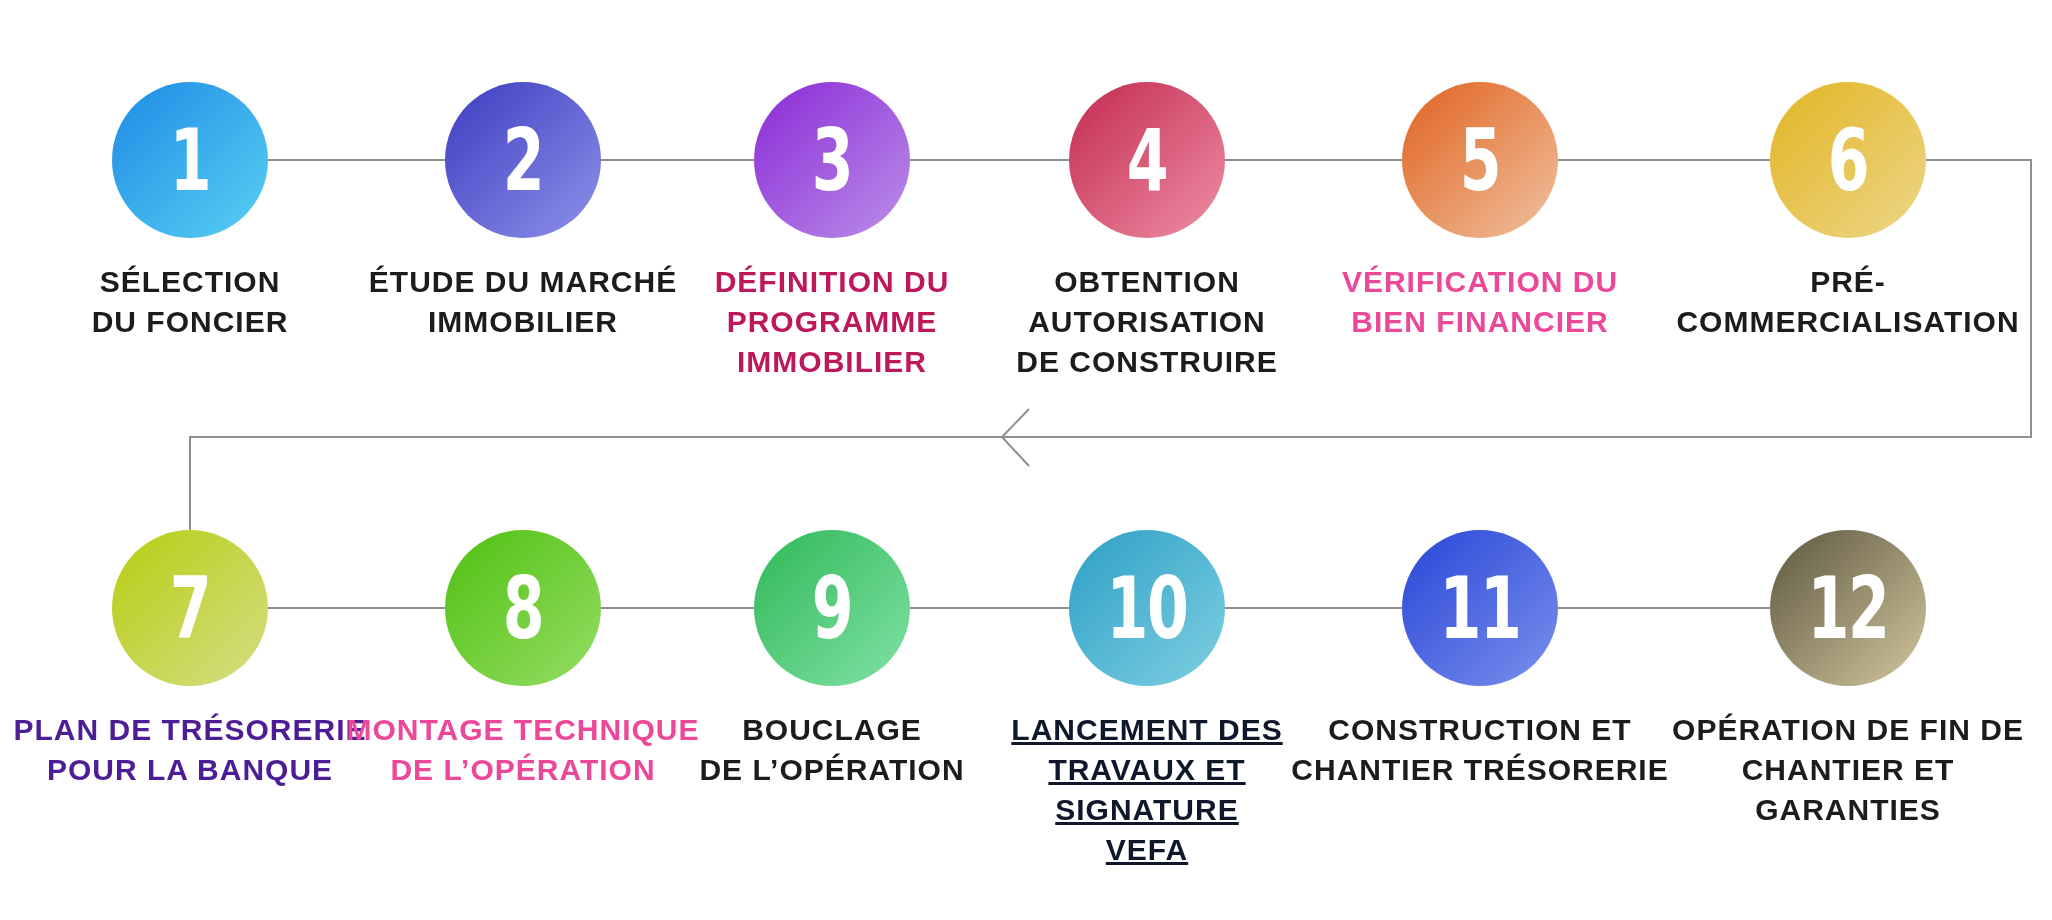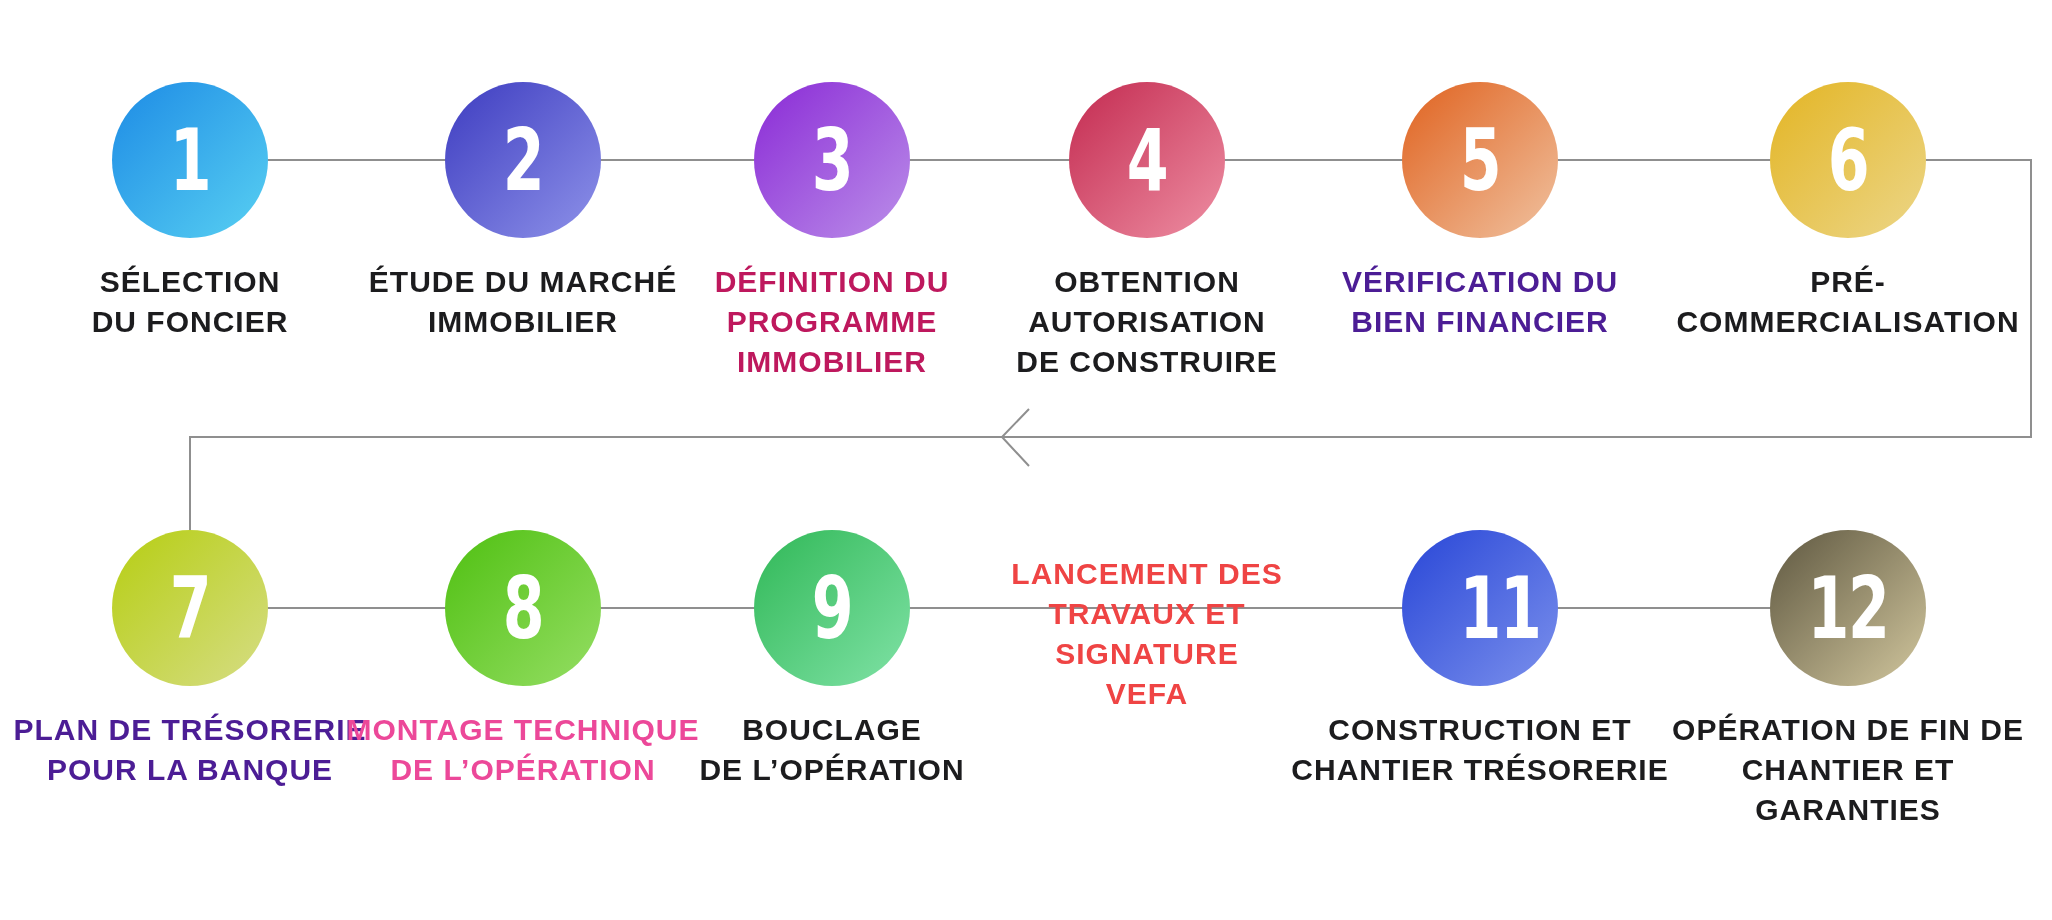--- a/index.html
+++ b/index.html
@@ -110,21 +110,21 @@
     </div>
     <div class="label" style="color: rgb(28, 28, 30);">OBTENTION
 AUTORISATION
 DE CONSTRUIRE</div>
   </div>
 
   <div class="step row-1 cx-5">
     <div class="circle" style="background: linear-gradient(135deg, rgb(224, 98, 31), rgb(240, 194, 160));">
       <span class="num" style="color: rgb(255, 255, 255);">5</span>
     </div>
-    <div class="label" style="color: #4c1d95;">VÉRIFICATION DU
+    <div class="label" style="color: #ec4899;">VÉRIFICATION DU
 BIEN FINANCIER</div>
   </div>
 
   <div class="step row-1 cx-6">
     <div class="circle" style="background: linear-gradient(135deg, rgb(227, 181, 36), rgb(236, 214, 136));">
       <span class="num" style="color: rgb(255, 255, 255);">6</span>
     </div>
     <div class="label" style="color: rgb(28, 28, 30);">PRÉ-COMMERCIALISATION</div>
   </div>
 
@@ -146,27 +146,30 @@
 
   <div class="step row-2 cx-3">
     <div class="circle" style="background: linear-gradient(135deg, rgb(48, 184, 87), rgb(128, 226, 166));">
       <span class="num" style="color: rgb(255, 255, 255);">9</span>
     </div>
     <div class="label" style="color: rgb(28, 28, 30);">BOUCLAGE
 DE L’OPÉRATION</div>
   </div>
 
   <div class="step row-2 cx-4">
-    <div class="label" style="color: #ef4444;">LANCEMENT DES
+    <div class="circle" style="background: linear-gradient(135deg, rgb(45, 159, 197), rgb(127, 208, 226));">
+      <span class="num" style="color: rgb(255, 255, 255);">10</span>
+    </div>
+    <div class="label" style="color: #0f172a; text-decoration: underline;">LANCEMENT DES
 TRAVAUX ET SIGNATURE
 VEFA</div>
   </div>
 
   <div class="step row-2 cx-5">
-    <div class="circle" style="background: linear-gradient(135deg, rgb(40, 70, 215), rgb(123, 144, 236)); justify-content: flex-end;">
+    <div class="circle" style="background: linear-gradient(135deg, rgb(40, 70, 215), rgb(123, 144, 236));">
       <span class="num" style="color: rgb(255, 255, 255);">11</span>
     </div>
     <div class="label" style="color: rgb(28, 28, 30);">CONSTRUCTION ET
 CHANTIER TRÉSORERIE</div>
   </div>
 
   <div class="step row-2 cx-6">
     <div class="circle" style="background: linear-gradient(135deg, rgb(94, 87, 64), rgb(210, 199, 158));">
       <span class="num" style="color: rgb(255, 255, 255);">12</span>
     </div>

